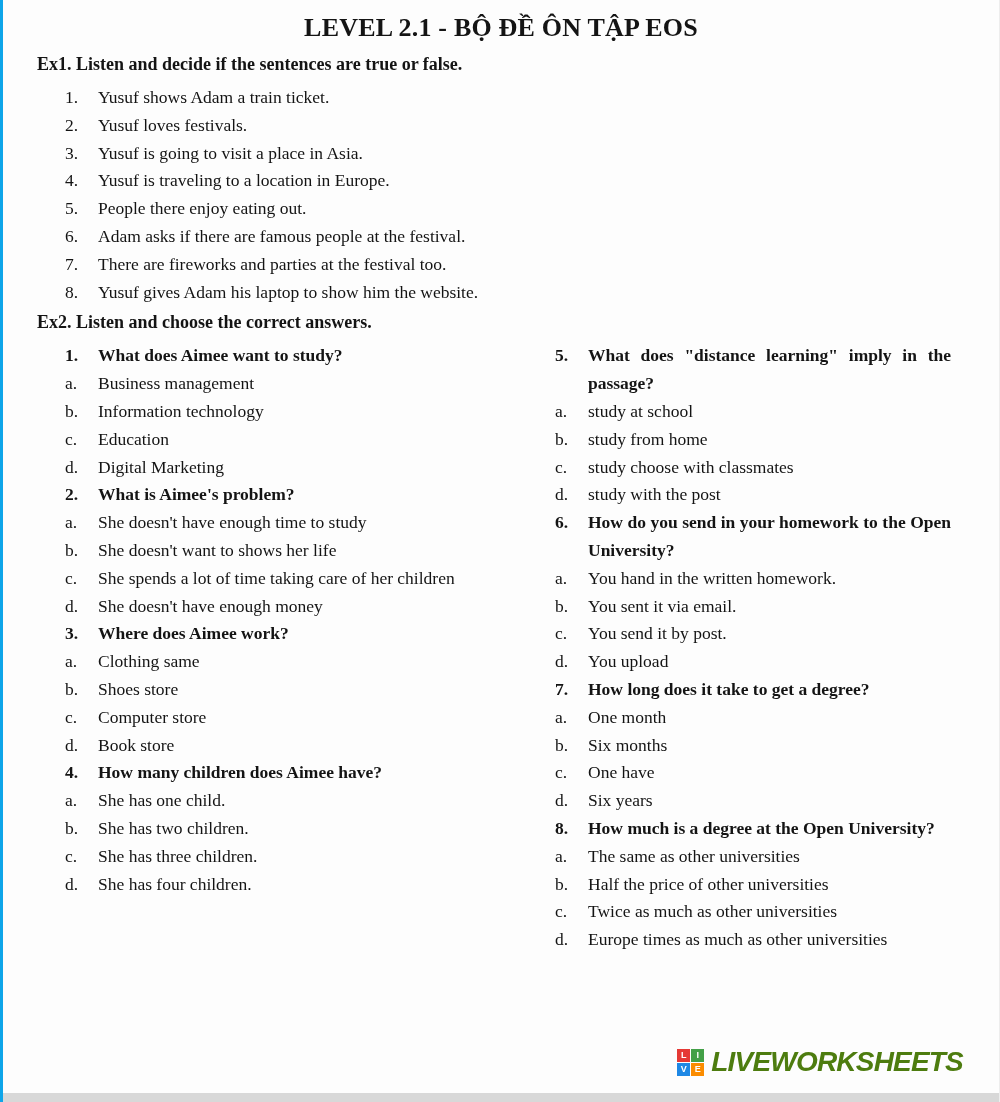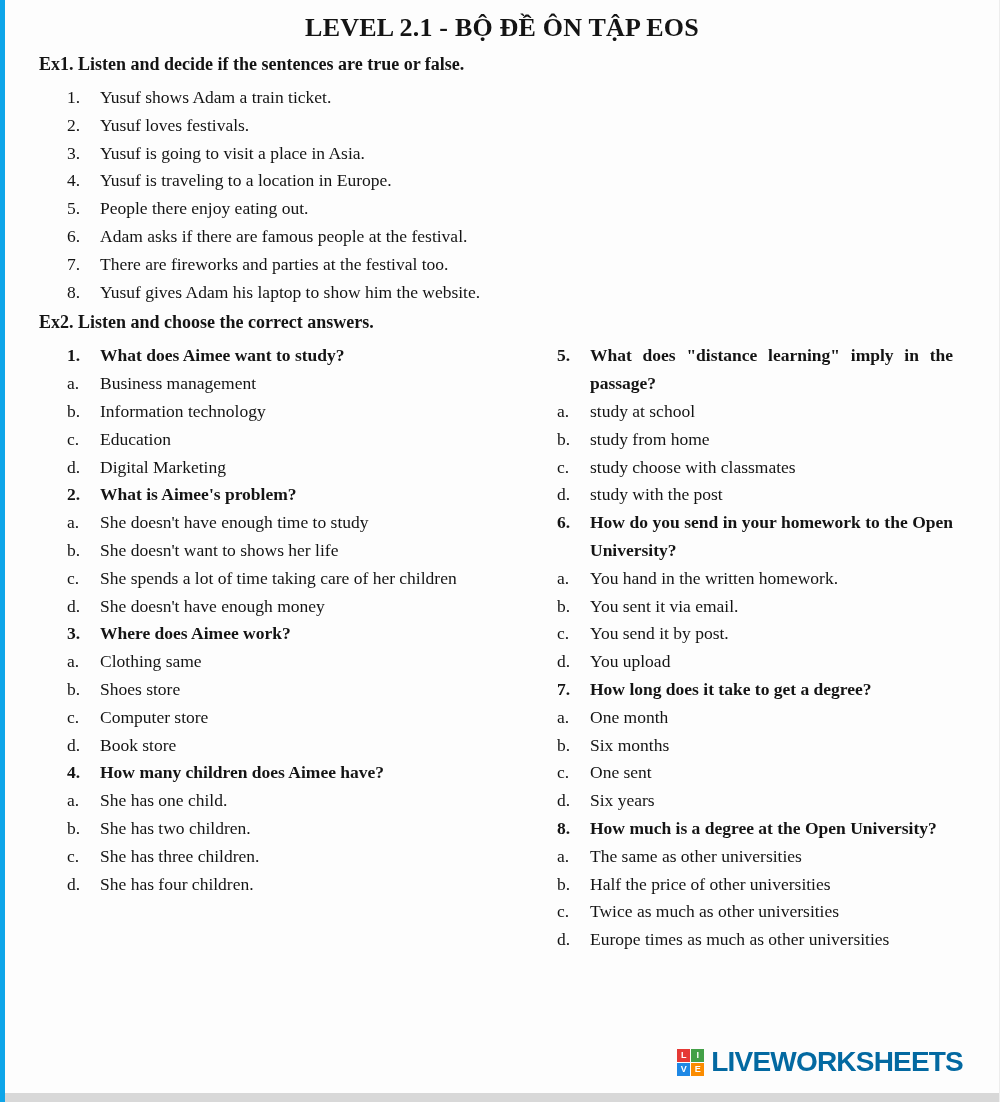--- a/index.html
+++ b/index.html
@@ -8,21 +8,21 @@
   .page {
     position: relative;
     width: 1000px;
     height: 1102px;
     margin: 0 auto;
     background: #fdfdfd;
     color: #141414;
     font-family: "Liberation Serif", "DejaVu Serif", serif;
     padding: 6px 34px 0 34px;
     overflow: hidden;
-    border-left: 5px solid #0ea5e9;
+    border-left: 3px solid #0ea5e9;
     border-right: 1px solid #ededed;
   }
 
   .title {
     text-align: center;
     font-size: 26px;
     font-weight: bold;
     line-height: 32px;
     margin: 6px 0 8px 0;
     letter-spacing: 0.2px;
@@ -86,21 +86,22 @@
     font-family: "Liberation Sans", sans-serif;
     font-weight: bold;
     font-size: 9px;
     line-height: 1;
   }
   .logo-text {
     font-family: "Liberation Sans", sans-serif;
     font-weight: 700;
     font-size: 28px;
     letter-spacing: -0.8px;
-    color: #0369a1;
+    color: #4d7c0f;
+    font-style: italic;
   }
 
   .bottom-strip {
     position: absolute;
     left: 0; right: 0; bottom: 0;
     height: 9px;
     background: #d8d8d8;
   }
 </style>
 </head>
@@ -281,21 +282,21 @@
         <div class="qrow">
           <span class="marker">a.</span>
           <span class="text">One month</span>
         </div>
         <div class="qrow">
           <span class="marker">b.</span>
           <span class="text">Six months</span>
         </div>
         <div class="qrow">
           <span class="marker">c.</span>
-          <span class="text">One sent</span>
+          <span class="text">One have</span>
         </div>
         <div class="qrow">
           <span class="marker">d.</span>
           <span class="text">Six years</span>
         </div>
         <div class="qrow bold">
           <span class="marker">8.</span>
           <span class="text">How much is a degree at the Open University?</span>
         </div>
         <div class="qrow">

